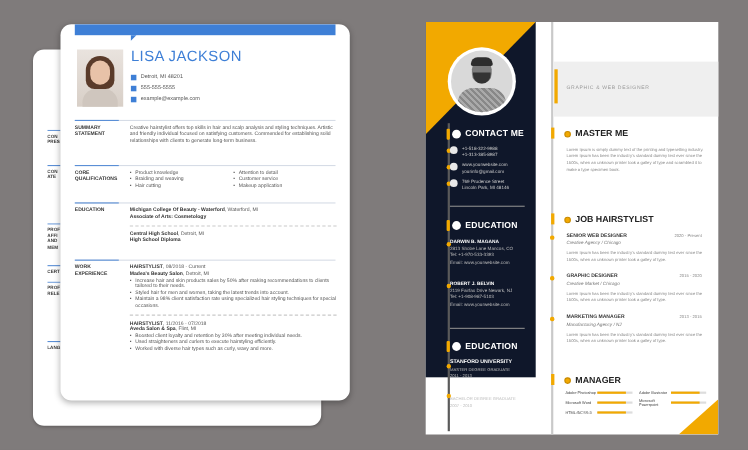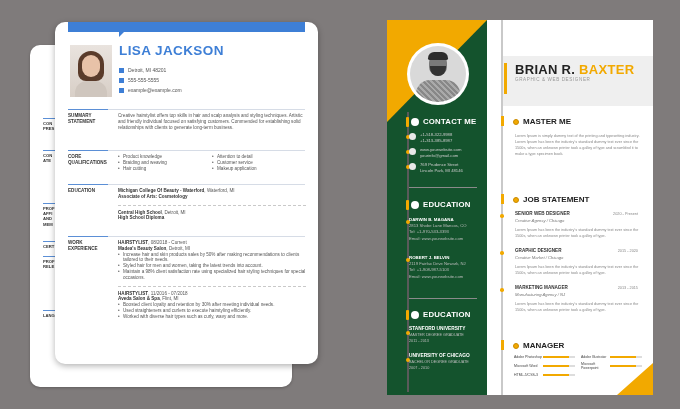--- a/index.html
+++ b/index.html
@@ -12,38 +12,38 @@
 .back-label::before{content:"";display:block;width:12px;height:1px;background:#5b8fd6;margin-bottom:2px}
 
 
 .front-page{position:absolute;left:55px;top:22px;width:263px;height:342px;background:#fff;border-radius:10px;box-shadow:0 2px 6px rgba(0,0,0,.3);overflow:hidden}
 .blue-bar{position:absolute;left:13px;top:0;width:237px;height:10px;background:#3e7fd6}
 .blue-notch{position:absolute;left:64px;top:10px;width:0;height:0;border-left:0 solid transparent;border-right:5px solid transparent;border-top:5px solid #3e7fd6}
 .photo{position:absolute;left:15px;top:23px;width:42px;height:52px;background:linear-gradient(180deg,#e9e3de 0%,#d8cfc7 100%);overflow:hidden}
 .photo .hair{position:absolute;left:8px;top:6px;width:26px;height:30px;border-radius:13px 13px 8px 8px;background:#5a3b2a}
 .photo .face{position:absolute;left:12px;top:10px;width:18px;height:22px;border-radius:9px;background:#e8c2a8}
 .photo .body{position:absolute;left:5px;top:36px;width:32px;height:20px;border-radius:12px 12px 0 0;background:#cfc6be}
-.name{position:absolute;left:64px;top:21px;font-size:13.5px;font-weight:bold;color:#3e7fd6;letter-spacing:.4px}
+.name{position:absolute;left:64px;top:21px;font-size:13.5px;font-weight:normal;color:#3e7fd6;letter-spacing:.4px}
 .contact-line{position:absolute;left:64px;font-size:5px;color:#555;display:flex;align-items:center}
 .contact-line .ic{width:5px;height:5px;background:#3e7fd6;margin-right:4px;display:inline-block}
 .section{position:absolute;left:13px;width:237px}
 .sec-rule{position:absolute;left:0;top:0;width:237px;height:1px;background:#d6dce6}
 .sec-rule::before{content:"";position:absolute;left:0;top:-0.5px;width:40px;height:1.5px;background:#5b8fd6}
 .sec-label{position:absolute;left:0;top:4px;font-size:4.6px;font-weight:bold;color:#333;line-height:5.5px;width:45px}
 .sec-body{position:absolute;left:50px;top:4px;width:188px;font-size:4.6px;color:#555;line-height:5.8px}
 .sec-body b{color:#333}
 .quals{display:grid;grid-template-columns:1fr 1fr}
 .dash-sep{border-top:1px dashed #c9c9c9;margin:5px 0 4px}
 ul.bul{list-style:none}
 ul.bul li{padding-left:5px;position:relative}
 ul.bul li::before{content:"•";position:absolute;left:0}
 
 
 .r-page{position:absolute;left:387px;top:20px;width:266px;height:375px;background:#fff}
-.r-side{position:absolute;left:0;top:0;width:100px;height:375px;background:#14532d}
+.r-side{position:absolute;left:0;top:0;width:100px;height:323px;background:#0f172a}
 .r-yellow-tri{position:absolute;left:0;top:0;width:100px;height:102px;background:#f2a900;clip-path:polygon(0 0,100% 0,0 100%)}
 .r-photo{position:absolute;left:20px;top:23px;width:62px;height:62px;border-radius:50%;background:#fff;padding:3px}
 .r-photo .inner{width:100%;height:100%;border-radius:50%;background:#d9d9d9;position:relative;overflow:hidden}
 .r-photo .head{position:absolute;left:19px;top:8px;width:18px;height:22px;border-radius:9px;background:#7a7a7a}
 .r-photo .hair{position:absolute;left:18px;top:6px;width:20px;height:8px;border-radius:10px 10px 3px 3px;background:#2d2d2d}
 .r-photo .beard{position:absolute;left:20px;top:20px;width:16px;height:10px;border-radius:0 0 8px 8px;background:#333}
 .r-photo .shirt{position:absolute;left:6px;top:34px;width:44px;height:24px;border-radius:14px 14px 0 0;background:repeating-linear-gradient(45deg,#888 0 2px,#aaa 2px 4px)}
 .r-timeline{position:absolute;left:20px;top:92px;width:1.5px;height:280px;background:#5a5a5a}
 .r-sec-title{position:absolute;left:22px;display:flex;align-items:center;color:#fff;font-weight:bold;font-size:7.8px;letter-spacing:.2px}
 .r-sec-title .mark{position:absolute;left:-3px;width:3px;height:10px;background:#f2a900;border-radius:1px}
@@ -254,36 +254,33 @@
     <div class="r-edu" style="top:333px">
       <b>UNIVERSITY OF CHICAGO</b>
       <div>BACHELOR DEGREE GRADUATE</div>
       <div>2007 - 2010</div>
     </div>
   </div>
 
   <div class="r-right-line"></div>
   <div class="r-header"></div>
   <div class="r-header-mark"></div>
-  <div class="r-name">
-    <span>BRIAN R.</span> <span class="last">BAXTER</span>
-  </div>
   <div class="r-subtitle">GRAPHIC &amp; WEB DESIGNER</div>
 
   <div class="r-h-mark" style="top:96px"></div>
   <div class="r-h" style="top:97px">
     <span class="circ"></span>
       <span>MASTER ME</span>
   </div>
   <div class="r-para" style="top:113px">Lorem Ipsum is simply dummy text of the printing and typesetting industry. Lorem Ipsum has been the industry's standard dummy text ever since the 1500s, when an unknown printer took a galley of type and scrambled it to make a type specimen book.</div>
 
   <div class="r-h-mark" style="top:174px"></div>
   <div class="r-h" style="top:175px">
     <span class="circ"></span>
-      <span>JOB STATEMENT</span>
+      <span>JOB HAIRSTYLIST</span>
   </div>
 
   <div class="r-small-dot" style="top:194px"></div>
   <div class="r-job-title" style="top:191px">SENIOR WEB DESIGNER</div>
   <div class="r-job-date" style="top:192px">2020 - Present</div>
   <div class="r-job-co" style="top:198px">Creative Agency / Chicago</div>
   <div class="r-para" style="top:207px">Lorem Ipsum has been the industry's standard dummy text ever since the 1500s, when an unknown printer took a galley of type.</div>
 
   <div class="r-small-dot" style="top:231px"></div>
   <div class="r-job-title" style="top:228px">GRAPHIC DESIGNER</div>

